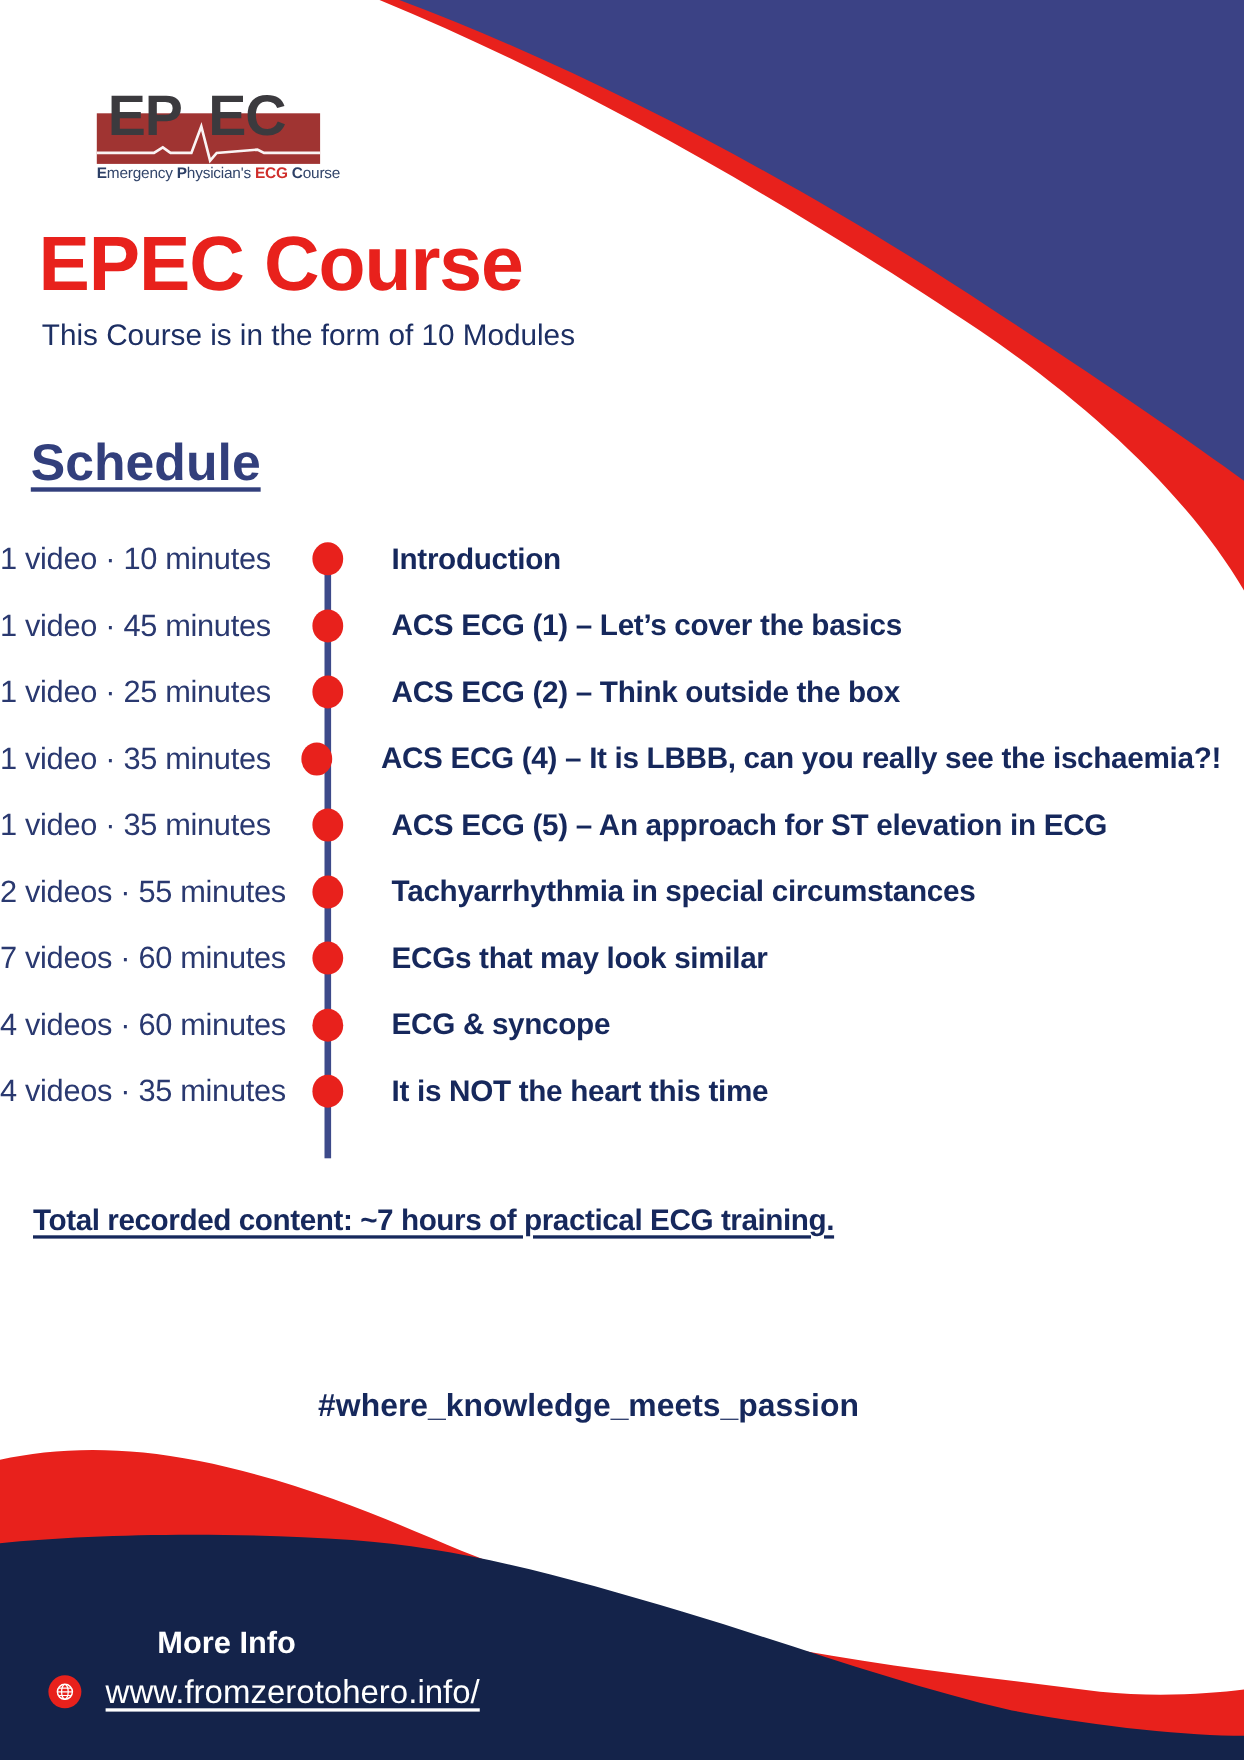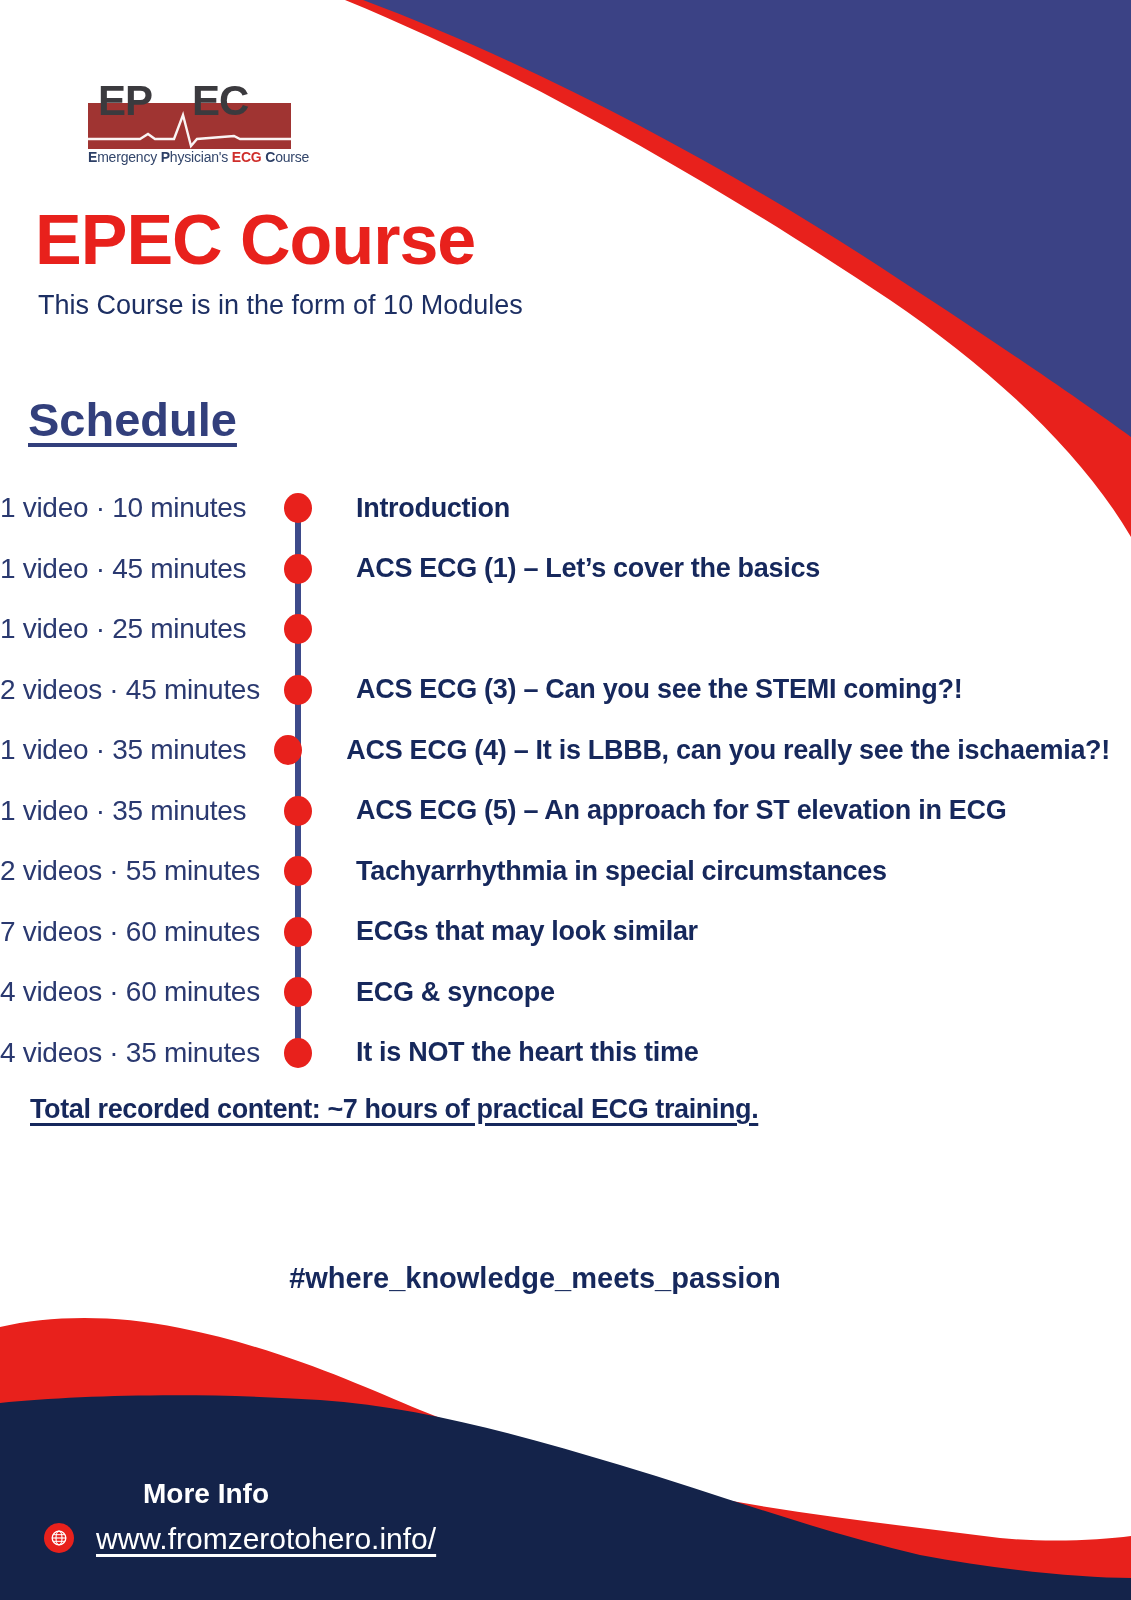--- a/index.html
+++ b/index.html
@@ -8,22 +8,22 @@
     font-family:"Liberation Sans", sans-serif;
   }
   
   .corner-svg{position:absolute;top:0;left:0;z-index:1;pointer-events:none;}
   .bottom-svg{position:absolute;bottom:0;left:0;z-index:1;pointer-events:none;}
   
   .logo{position:absolute;left:88px;top:70px;z-index:3;}
   .logo-rect{position:absolute;left:0;top:33px;width:203px;height:46px;background:#a03432;}
   .logo-trace{position:absolute;left:0;top:33px;}
   .logo-wordmark{
-    position:absolute;left:10px;top:10px;display:flex;gap:40px;
-    font-size:42px;font-weight:800;line-height:1;letter-spacing:-1px;color:#3b3a3e;
+    position:absolute;left:10px;top:10px;display:flex;gap:24px;
+    font-size:52px;font-weight:800;line-height:1;letter-spacing:-1px;color:#3b3a3e;
   }
   .logo-subtitle{
     position:absolute;left:0;top:79px;width:210px;white-space:nowrap;
     font-size:14px;color:#33466b;letter-spacing:-0.2px;
   }
   .logo-subtitle .seg-b{font-weight:bold;color:#2c3f66;}
   .logo-subtitle .seg-red{font-weight:bold;color:#cf2e2b;}
   
   .page-title{
     position:absolute;left:35px;top:200px;z-index:2;
@@ -120,25 +120,21 @@
       <div class="tl-title">Introduction</div>
     </div>
     <div class="tl-row">
       <div class="tl-duration">1 video · 45 minutes</div>
       <div class="tl-dot"></div>
       <div class="tl-title">ACS ECG (1) – Let’s cover the basics</div>
     </div>
     <div class="tl-row">
       <div class="tl-duration">1 video · 25 minutes</div>
       <div class="tl-dot"></div>
-    </div>
-    <div class="tl-row">
-      <div class="tl-duration">2 videos · 45 minutes</div>
-      <div class="tl-dot"></div>
-      <div class="tl-title">ACS ECG (3) – Can you see the STEMI coming?!</div>
+      <div class="tl-title">ACS ECG (2) – Think outside the box</div>
     </div>
     <div class="tl-row">
       <div class="tl-duration">1 video · 35 minutes</div>
       <div class="tl-dot"></div>
       <div class="tl-title">ACS ECG (4) – It is LBBB, can you really see the ischaemia?!</div>
     </div>
     <div class="tl-row">
       <div class="tl-duration">1 video · 35 minutes</div>
       <div class="tl-dot"></div>
       <div class="tl-title">ACS ECG (5) – An approach for ST elevation in ECG</div>

